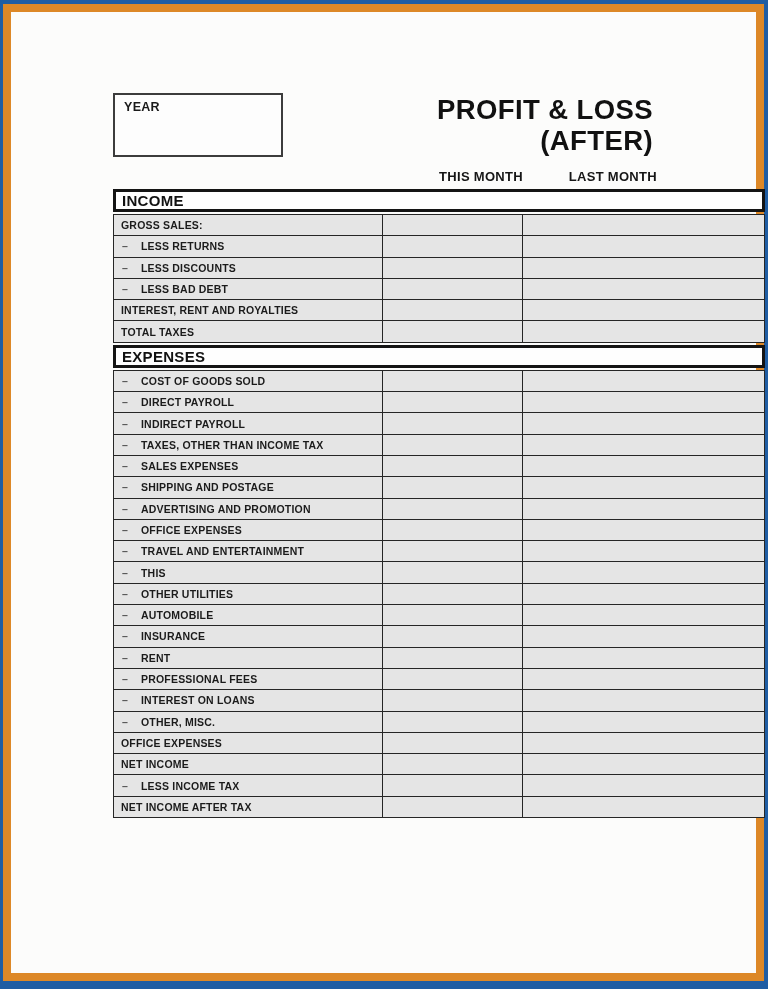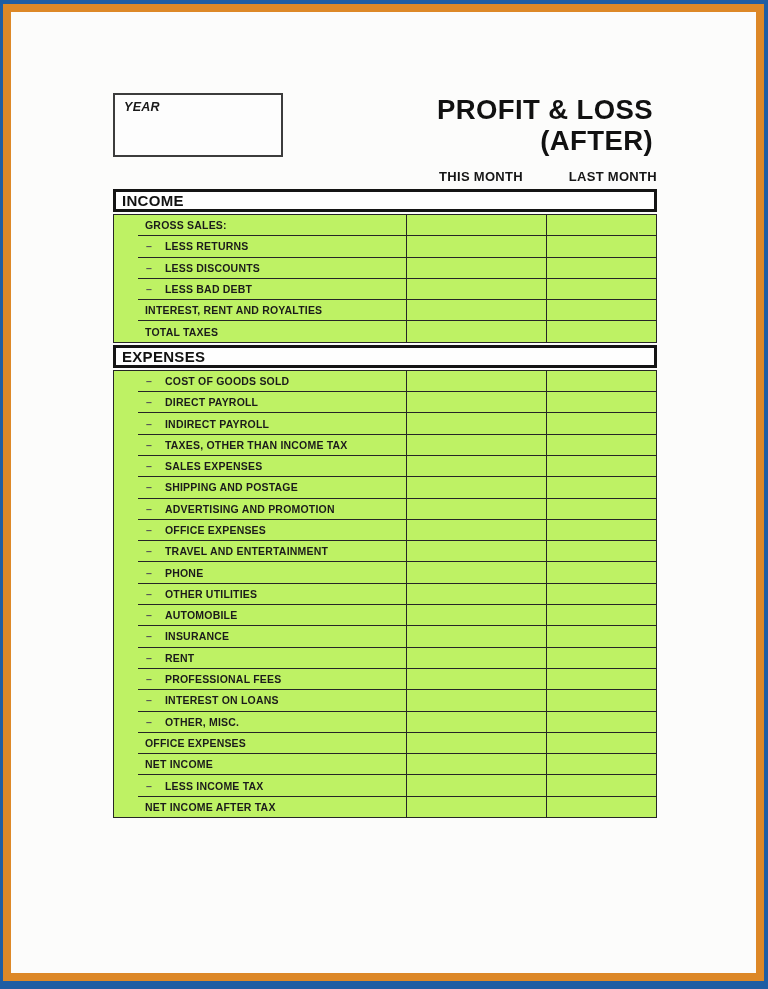--- a/index.html
+++ b/index.html
@@ -17,46 +17,46 @@
     position:absolute;left:8px;top:8px;right:8px;bottom:8px;
     background:#fcfcfb;
   }
   
   .year-box{
     position:absolute;left:102px;top:81px;width:166px;height:60px;
     border:2px solid #3c3c3c;background:#fdfdfd;
   }
   .year-box .lbl{
     font-weight:bold;font-size:12.5px;color:#1a1a1a;
-    padding:5px 0 0 9px;letter-spacing:.3px;font-style:italic;
+    padding:5px 0 0 9px;letter-spacing:.3px;
   }
   
   .title{
     position:absolute;left:102px;top:82px;width:540px;
     text-align:right;font-weight:bold;color:#111;
     font-size:27.5px;line-height:31px;letter-spacing:.4px;
   }
   
   .colhead{
     position:absolute;left:102px;top:157px;width:544px;
     display:grid;grid-template-columns:270px 140px auto;
     font-weight:bold;font-size:13px;color:#161616;letter-spacing:.3px;
   }
   .colhead .ch{text-align:right;}
   
-  .tblwrap{position:absolute;left:102px;top:177px;width:544px;}
+  .tblwrap{position:absolute;left:102px;top:177px;width:652px;}
   .section-hdr{
     border:3px solid #141414;background:#fefefe;
     height:17px;line-height:17px;
     font-weight:bold;font-size:15px;color:#111;
     padding-left:6px;letter-spacing:.3px;margin-bottom:2px;
   }
   .grid{
     border:1.6px solid #262626;
-    margin-bottom:2px;background:#bef264;padding-left:24px;
+    margin-bottom:2px;background:#e5e5e5;
   }
   .row{
     display:grid;grid-template-columns:268px 140px auto;
     height:20.3px;border-bottom:1.3px solid #262626;
     align-items:center;
   }
   .row:last-child{border-bottom:none;}
   .cl{
     font-weight:bold;font-size:10.5px;color:#1b1b1b;
     padding-left:7px;letter-spacing:.2px;white-space:nowrap;
@@ -167,21 +167,21 @@
           <div class="cl"><span class="dash">–</span><span>OFFICE EXPENSES</span></div>
           <div class="cv"></div>
           <div class="cv"></div>
         </div>
         <div class="row">
           <div class="cl"><span class="dash">–</span><span>TRAVEL AND ENTERTAINMENT</span></div>
           <div class="cv"></div>
           <div class="cv"></div>
         </div>
         <div class="row">
-          <div class="cl"><span class="dash">–</span><span>PHONE</span></div>
+          <div class="cl"><span class="dash">–</span><span>THIS</span></div>
           <div class="cv"></div>
           <div class="cv"></div>
         </div>
         <div class="row">
           <div class="cl"><span class="dash">–</span><span>OTHER UTILITIES</span></div>
           <div class="cv"></div>
           <div class="cv"></div>
         </div>
         <div class="row">
           <div class="cl"><span class="dash">–</span><span>AUTOMOBILE</span></div>

